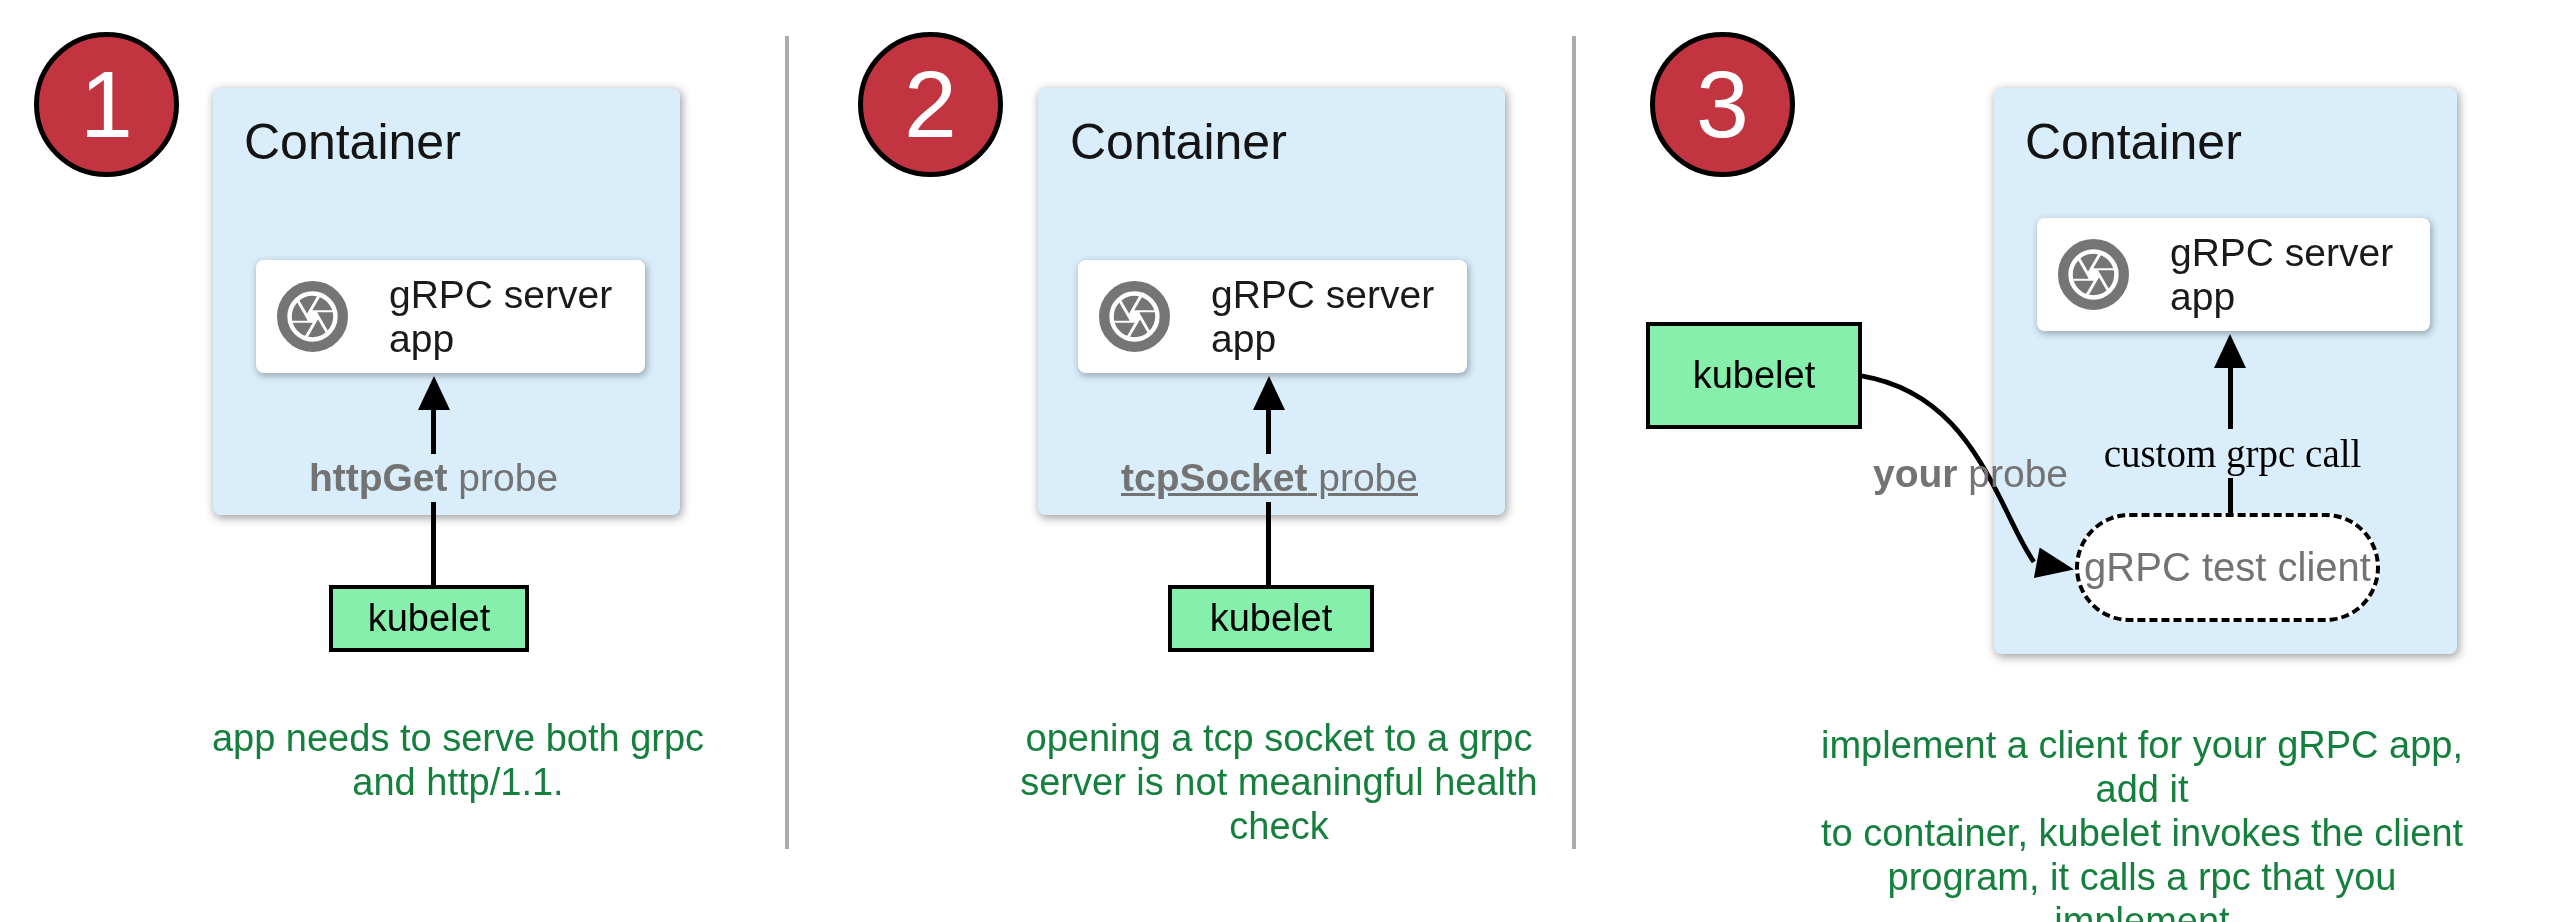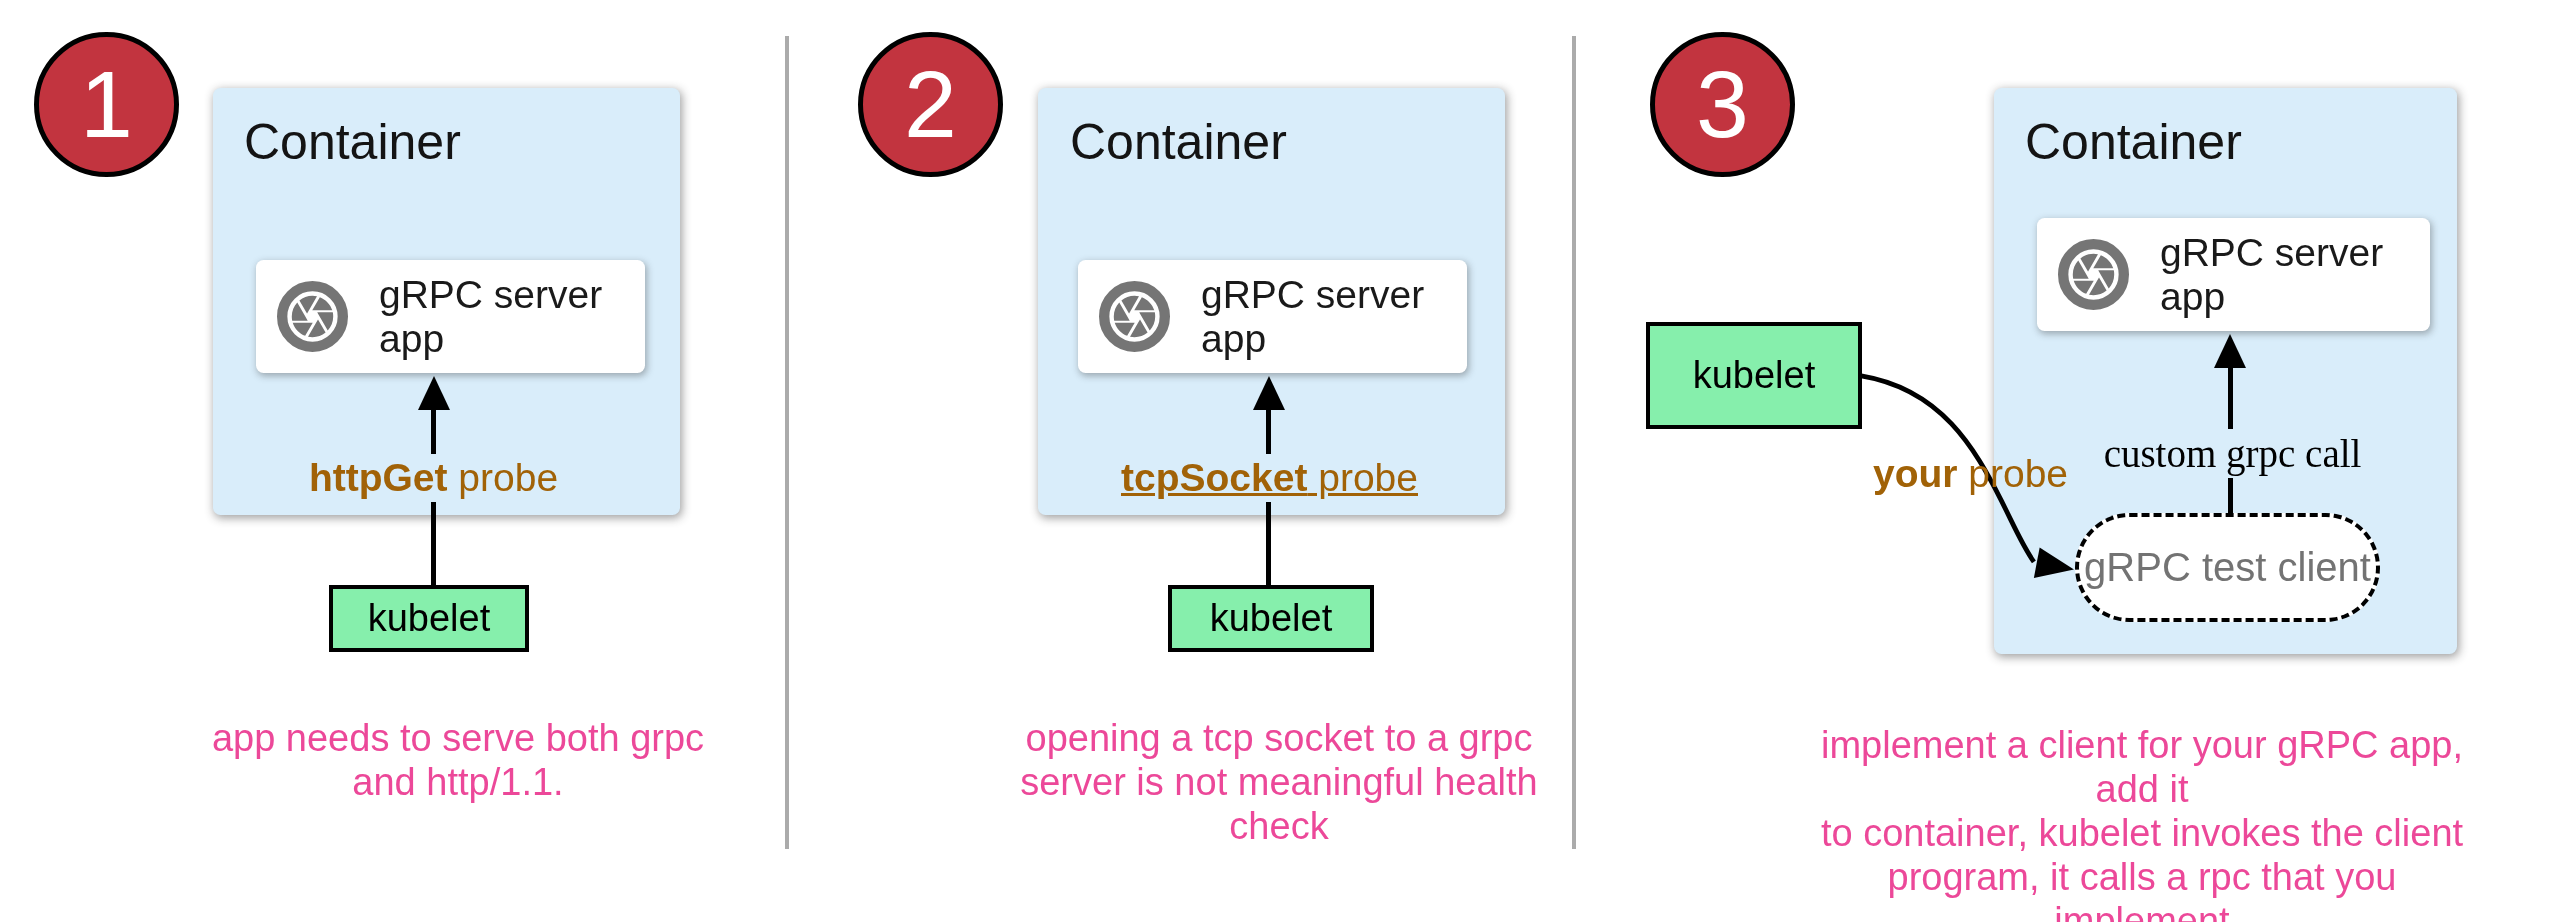--- a/index.html
+++ b/index.html
@@ -39,21 +39,21 @@
   }
 
   .app-box {
     position: absolute;
     background: #ffffff;
     border-radius: 7.6px;
     box-shadow: 1.9px 2.9px 7.6px rgba(40,40,40,0.35);
     display: flex;
     align-items: center;
     padding-left: 21px;
-    gap: 31px;
+    gap: 41px;
     font-size: 39px;
     color: #1a1a1a;
     box-sizing: border-box;
   }
   .app-icon { width: 71px; height: 71px; flex: 0 0 auto; }
 
   .kubelet-box {
     position: absolute;
     background: #86efac;
     border: 4.8px solid #000;
@@ -70,21 +70,21 @@
     width: 0; height: 0;
     border-left: 16px solid transparent;
     border-right: 16px solid transparent;
     border-bottom: 34px solid #000;
   }
 
   .probe-label {
     position: absolute;
     font-size: 39px;
     text-align: center;
-    color: #a16207;
+    color: #737373;
     background: #d9edfa;
     padding: 1.9px 0;
   }
   .probe-label .kw { font-weight: 700; }
   .probe-label.on-white { background: transparent; }
 
   .float-label {
     position: absolute;
     font-size: 39px;
     text-align: center;
@@ -92,21 +92,21 @@
     background: #d9edfa;
     padding: 1.9px 0;
   }
 
   .caption {
     position: absolute;
     font-size: 38px;
     line-height: 44px;
     text-align: center;
     white-space: pre-line;
-    color: #ec4899;
+    color: #15803d;
   }
 
   .divider {
     position: absolute;
     top: 36px;
     width: 3.8px;
     height: 813px;
     background: #ababab;
   }
 

